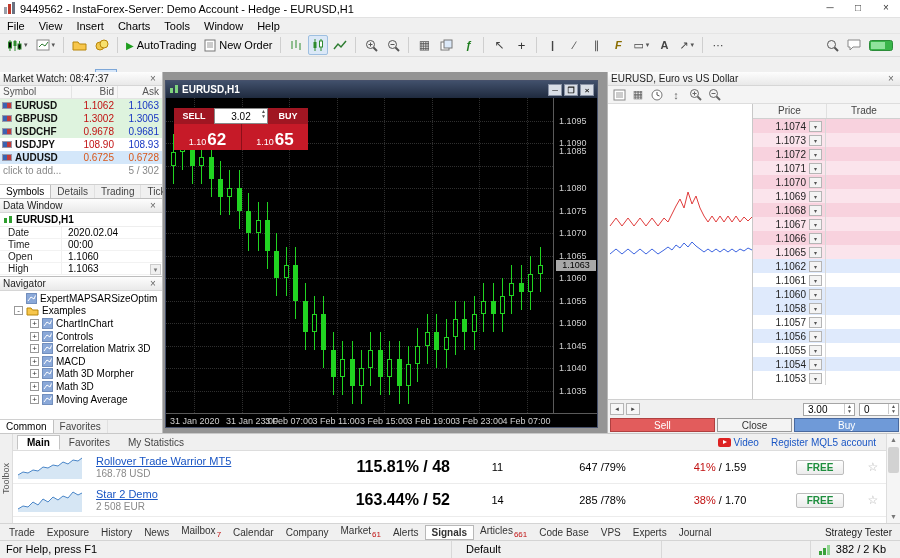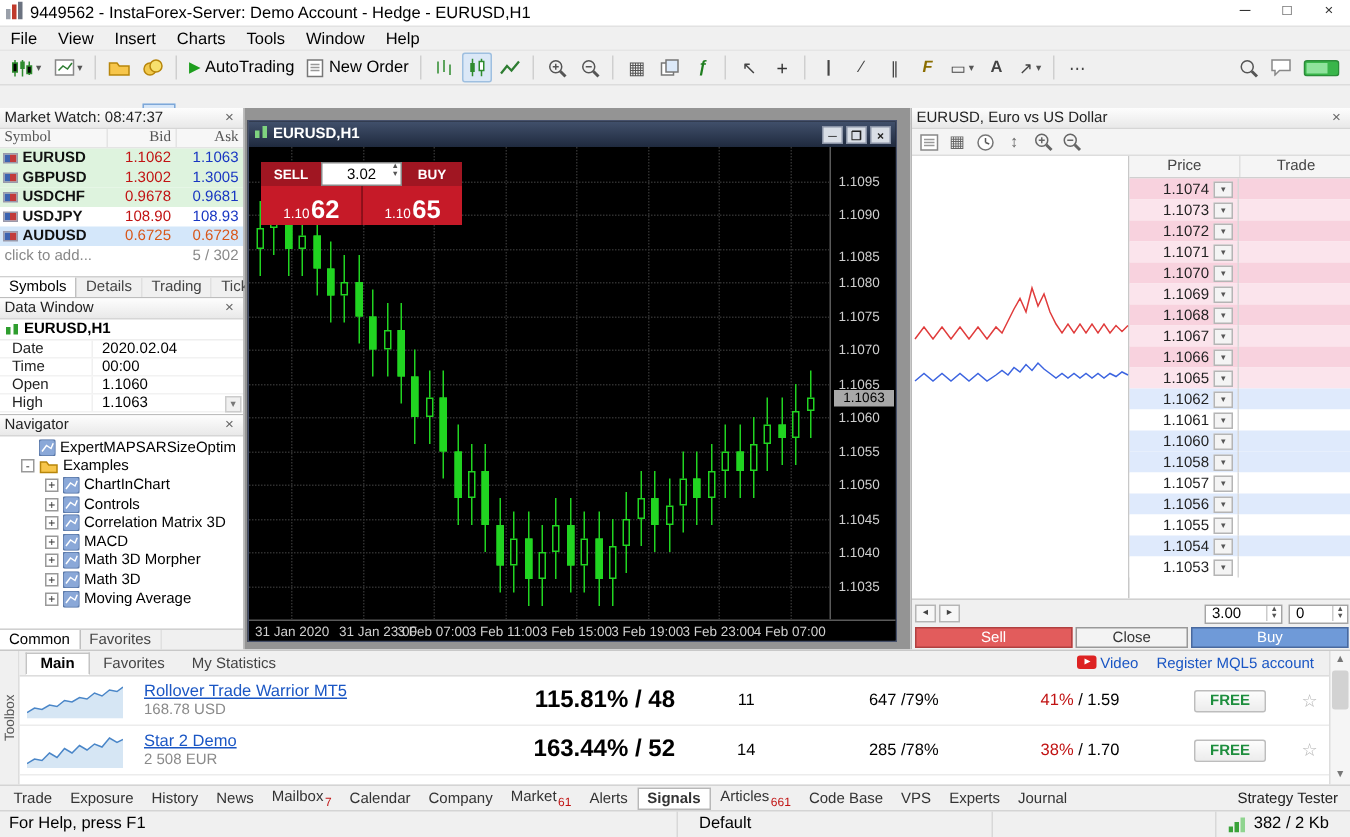--- a/index.html
+++ b/index.html
@@ -36,21 +36,21 @@
   .leftcol { position:absolute; left:0; top:72px; width:163px; height:361px; background:#fff; border-right:1px solid #bdbdbd; }
   .panel-header { height:14px; display:flex; align-items:center; background:linear-gradient(#fdfdfd,#e9e9e9); border-bottom:1px solid #d6d6d6; padding:0 3px; font-size:10px; color:#222; }
   .ph-title { flex:1; white-space:nowrap; overflow:hidden; }
   .ph-close { width:12px; text-align:center; color:#666; font-size:10px; }
   .ptabs { position:absolute; left:0; bottom:0; width:100%; height:14px; background:#f0f0f0; border-top:1px solid #d0d0d0; display:flex; align-items:stretch; }
   .ptab { padding:0 6px; font-size:10px; line-height:13px; color:#444; border-right:1px solid #e0e0e0; }
   .ptab.active { background:#fff; color:#000; border-right:1px solid #c0c0c0; }
 
   .mw { position:relative; height:127px; border-bottom:1px solid #bdbdbd; background:#fff; }
   .mw-cols { height:13px; display:flex; background:#f7f7f7; border-bottom:1px solid #e4e4e4; font-size:10px; color:#555; }
-  .mw-col { padding:0 3px; line-height:12px;font-family:Liberation Serif, serif; }
+  .mw-col { padding:0 3px; line-height:12px; }
   .mw-col.c0 { width:71px; }
   .mw-col.c1 { width:46px; border-left:1px solid #e4e4e4; text-align:right; }
   .mw-col.c2 { width:45px; border-left:1px solid #e4e4e4; text-align:right; }
   .mw-row { height:13px; display:flex; align-items:center; font-size:10px; background:#def3de; }
   .mw-row.plain { background:#fff; }
   .mw-row.sel { background:#d4e7fa; }
   .mw-sym { width:71px; display:flex; align-items:center; font-weight:bold; color:#111; padding-left:2px; }
   .pair-icon { width:10px; height:7px; margin-right:3px; background:linear-gradient(90deg,#3c63b0 50%,#c23a3a 50%); border:1px solid #99a; }
   .mw-bid { width:46px; text-align:right; padding-right:3px; color:#c11212; }
   .mw-ask { width:45px; text-align:right; padding-right:3px; color:#1836c2; }
@@ -757,21 +757,21 @@
           <div class="wick" style="left: 354.8px; top: 166.5px; height: 45px;"></div>
           <div class="candle bear" style="left: 352.8px; top: 184.5px; height: 9px;"></div>
           <div class="wick" style="left: 364.2px; top: 157.5px; height: 54px;"></div>
           <div class="candle bull" style="left: 362.2px; top: 175.5px; height: 18px;"></div>
           <div class="wick" style="left: 373.6px; top: 148.5px; height: 45px;"></div>
           <div class="candle bull" style="left: 371.6px; top: 166.5px; height: 9px;"></div>
         </div>
       <div class="pscale" id="pscale">
           <div class="plabel" style="top: 17.5px;">1.1095</div>
           <div class="plabel" style="top: 40px;">1.1090</div>
-          <div class="plabel" style="top: 68px;">1.1085</div>
+          <div class="plabel" style="top: 48px;">1.1085</div>
           <div class="plabel" style="top: 85px;">1.1080</div>
           <div class="plabel" style="top: 107.5px;">1.1075</div>
           <div class="plabel" style="top: 130px;">1.1070</div>
           <div class="plabel" style="top: 152.5px;">1.1065</div>
           <div class="plabel" style="top: 175px;">1.1060</div>
           <div class="plabel" style="top: 197.5px;">1.1055</div>
           <div class="plabel" style="top: 220px;">1.1050</div>
           <div class="plabel" style="top: 242.5px;">1.1045</div>
           <div class="plabel" style="top: 265px;">1.1040</div>
           <div class="plabel" style="top: 287.5px;">1.1035</div>

